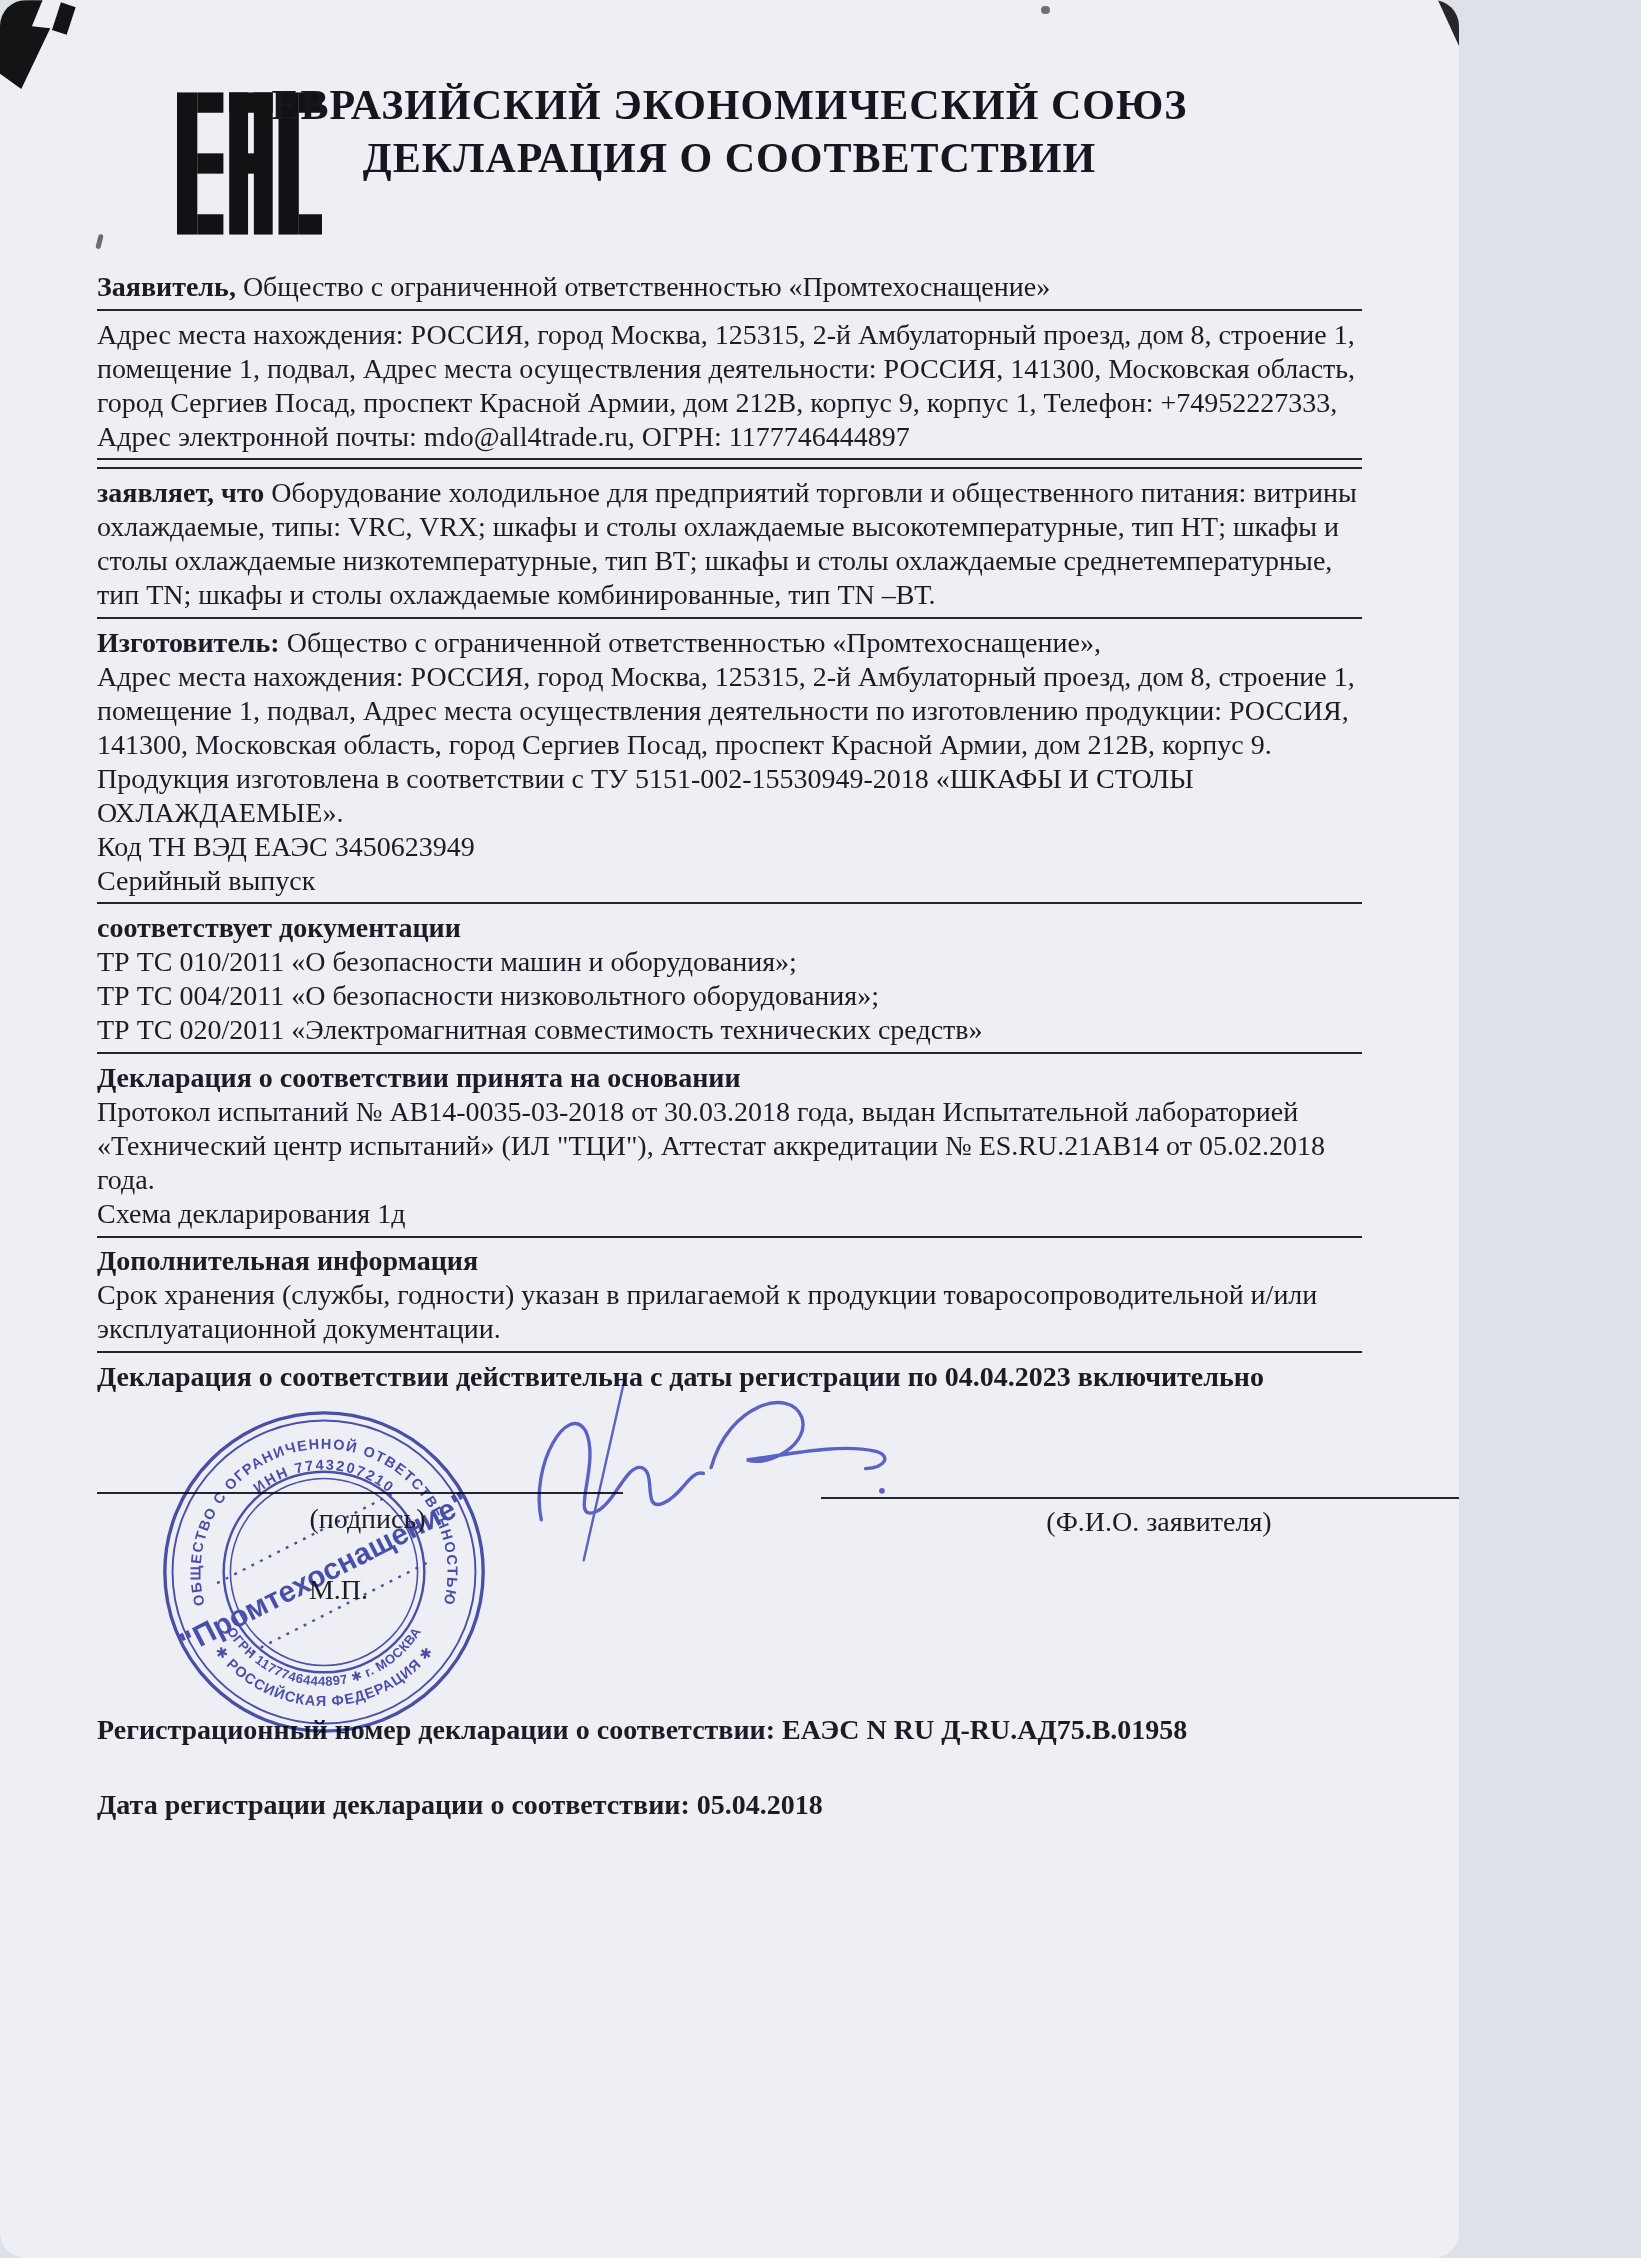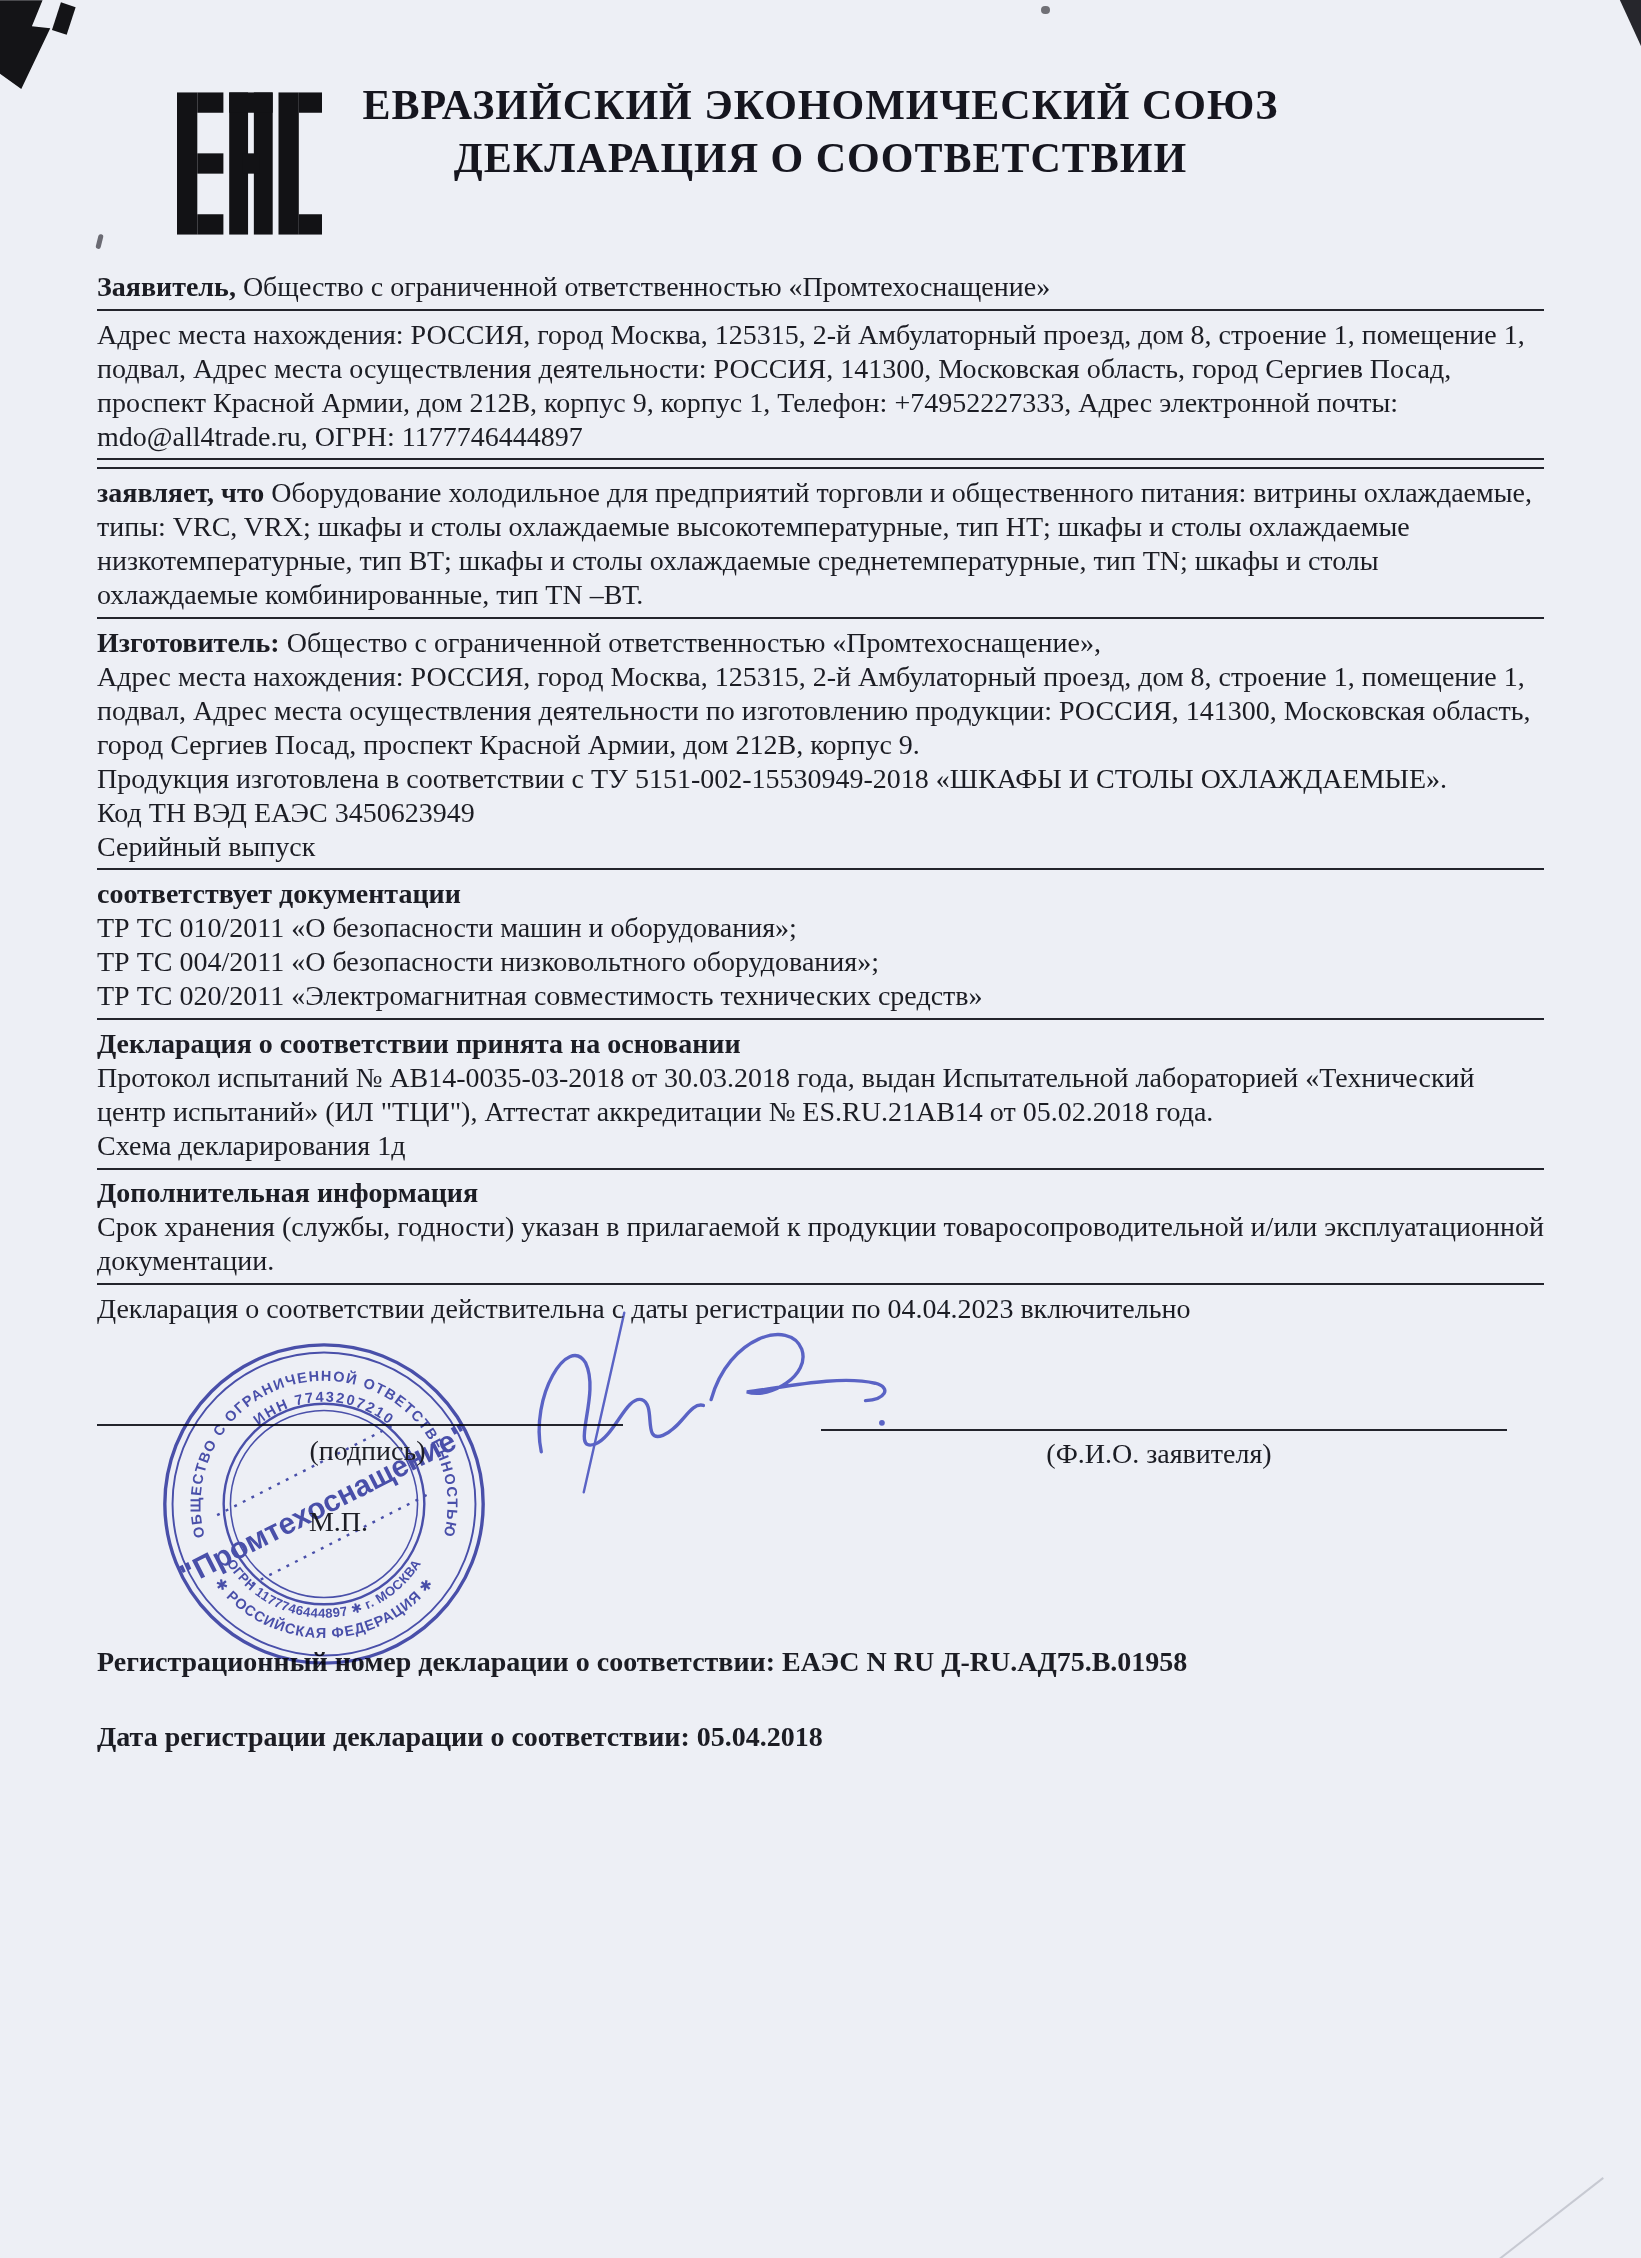--- a/index.html
+++ b/index.html
@@ -2,33 +2,33 @@
 <html lang="ru" style="--paper: #edeff5; --ink: #1c1d24; --stamp_blue: #3a41a8; --signature_blue: #4550c4;"><head>
 <meta charset="utf-8">
 <style>
   :root{
     --paper:#edeff5; --ink:#1c1d24; --rule:#23242c;
     --stamp_blue:#3a41a8; --signature_blue:#4550c4;
   }
   html,body{margin:0;padding:0;}
   body{background:#dfe1e8;}
   .page{
-    position:relative; width:1641px; height:2258px; overflow:hidden;
+    position:relative; width:1459px; height:2258px; overflow:hidden;
     background:var(--paper);
     font-family:"Liberation Serif","DejaVu Serif",serif;
-    color:var(--ink); font-size:28px; line-height:34px;
+    color:var(--ink); font-size:28px; line-height:34px;border-radius:26px;
   }
   .content{padding:0 97px; position:relative;}
   .eac-logo{position:absolute; left:177px; top:92px; width:145px; height:143px;}
   .title{margin-top:79px; text-align:center; font-weight:bold; font-size:42px; line-height:53px; letter-spacing:1px; color:#16161f;}
   .t{margin:0;}
   .lbl{font-weight:bold;}
   .rule{height:0; border:0; border-top:2.4px solid var(--rule); margin:4.8px 0 6.8px 0;}
   .applicant{margin-top:85px;}
-  .bold-line{font-weight:normal;}
+  .bold-line{font-weight:bold;}
   .validity{margin-top:5.8px;}
   .sig-block{position:relative; height:304px; margin-top:0;}
   .stamp-svg{position:absolute; left:63px; top:14.5px; width:328px; height:328px; z-index:1; opacity:.9; mix-blend-mode:multiply; color:var(--stamp_blue);}
   .sig-svg{position:absolute; left:415px; top:-19.3px; width:377px; height:193px; z-index:2; opacity:.85; mix-blend-mode:multiply; color:var(--signature_blue);}
   .sig-line-left{position:absolute; left:0; top:98px; width:526px; border-top:2.4px solid var(--rule);}
   .sig-caption{position:absolute; left:145px; top:108px; width:251px; text-align:center; z-index:3;}
   .mp-caption{position:absolute; left:145px; top:179px; width:193px; text-align:center; z-index:3;}
   .fio-name{position:absolute; left:676px; top:60px; width:772px; text-align:center;}
   .fio-line{position:absolute; left:724px; top:103px; width:686px; border-top:2.4px solid var(--rule);}
   .fio-caption{position:absolute; left:676px; top:111px; width:772px; text-align:center;}

